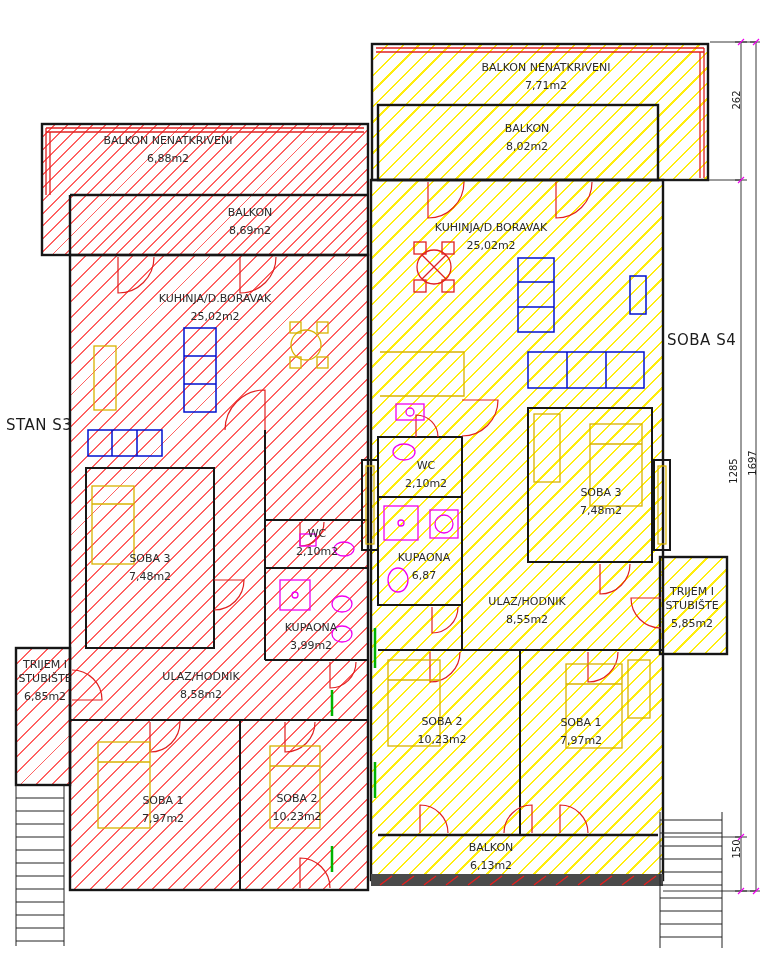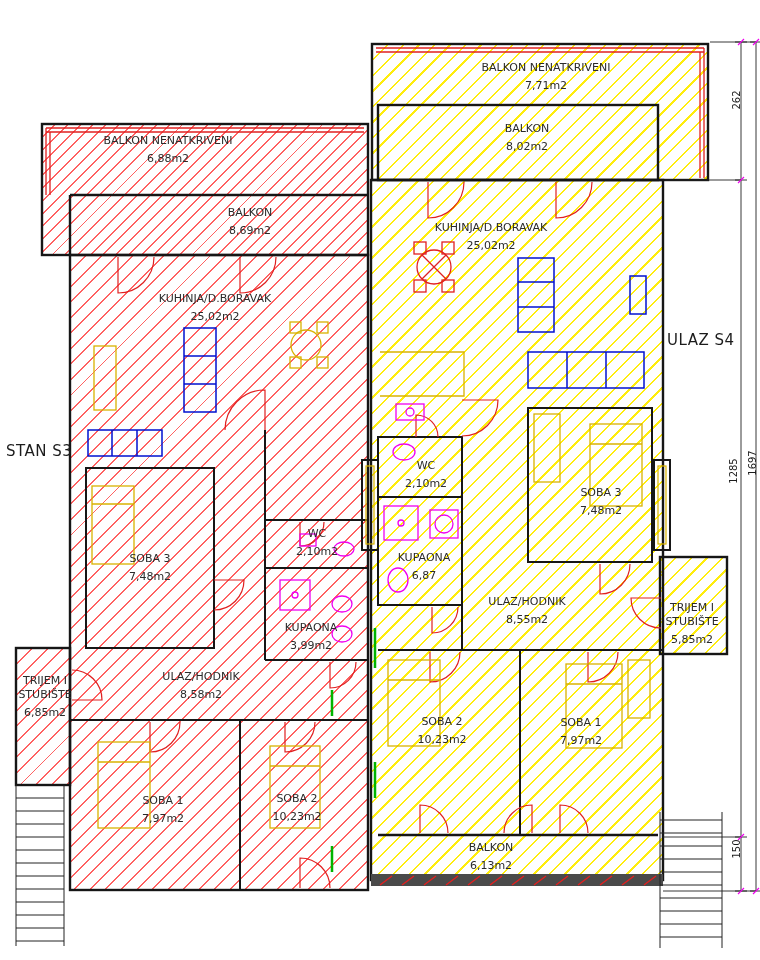--- a/index.html
+++ b/index.html
@@ -6,21 +6,21 @@
   body{width:760px;height:960px;overflow:hidden;font-family:"DejaVu Sans",sans-serif;}
   .canvas{position:relative;width:760px;height:960px;background:#fff;}
   .zone{position:absolute;}
   .hz-red{background:repeating-linear-gradient(135deg,rgba(255,80,80,.9) 0 1.4px,transparent 1.4px 11px);}
   .hz-red-dense{background:repeating-linear-gradient(135deg,rgba(255,80,80,.9) 0 1.4px,transparent 1.4px 9px);}
   .hz-yellow{background:repeating-linear-gradient(135deg,rgba(255,236,0,.95) 0 1.7px,transparent 1.7px 11px);}
   svg.lines{position:absolute;left:0;top:0;}
   .rl{position:absolute;transform:translate(-50%,-50%);text-align:center;font-size:11px;line-height:1.25;color:#2b2b2b;white-space:nowrap;z-index:5;}
   .rl .nm{display:block;}
   .rl .ar{display:block;margin-top:4px;}
-  .rl.wrap{white-space:normal;width:60px;margin-top:16px;}
+  .rl.wrap{white-space:normal;width:60px;}
   .stan{position:absolute;font-size:15px;color:#1c1c1c;letter-spacing:.5px;z-index:5;}
   .dim{position:absolute;font-size:10px;color:#1c1c1c;transform:translate(-50%,-50%) rotate(-90deg);z-index:5;}
 </style>
 </head>
 <body>
 
 <div class="canvas">
 
   <div class="zone hz-red-dense" style="left:42px;top:124px;width:326px;height:131px"></div>
   <div class="zone hz-red" style="left:70px;top:255px;width:298px;height:635px"></div>
@@ -157,22 +157,22 @@
     <g stroke="#222" stroke-width="0.9" fill="none">
       <path d="M741,42 V891 M756,42 V891"></path>
       <path d="M735,42 H747 M735,180 H747 M735,837 H747 M735,891 H747 M750,42 H762 M750,891 H762"></path>
       <path d="M710,42 H756 M665,180 H741 M663,837 H741 M663,891 H756"></path>
     </g>
     <g stroke="#f000f0" stroke-width="1.2" fill="none">
       <path d="M738,45 L744,39 M738,183 L744,177 M738,840 L744,834 M738,894 L744,888 M753,45 L759,39 M753,894 L759,888"></path>
     </g>
   </svg>
 
-  <div class="stan" style="left:6px;top:442px">STAN S3</div>
-  <div class="stan" style="left:667px;top:331px">ULAZ S4</div>
+  <div class="stan" style="left:6px;top:416px">STAN S3</div>
+  <div class="stan" style="left:667px;top:331px">SOBA S4</div>
 
   <div class="rl" style="left:168px;top:150px">
     <span class="nm">BALKON NENATKRIVENI</span>
     <span class="ar">6,88m2</span>
   </div>
   <div class="rl" style="left:250px;top:222px">
     <span class="nm">BALKON</span>
     <span class="ar">8,69m2</span>
   </div>
   <div class="rl" style="left:215px;top:308px">

